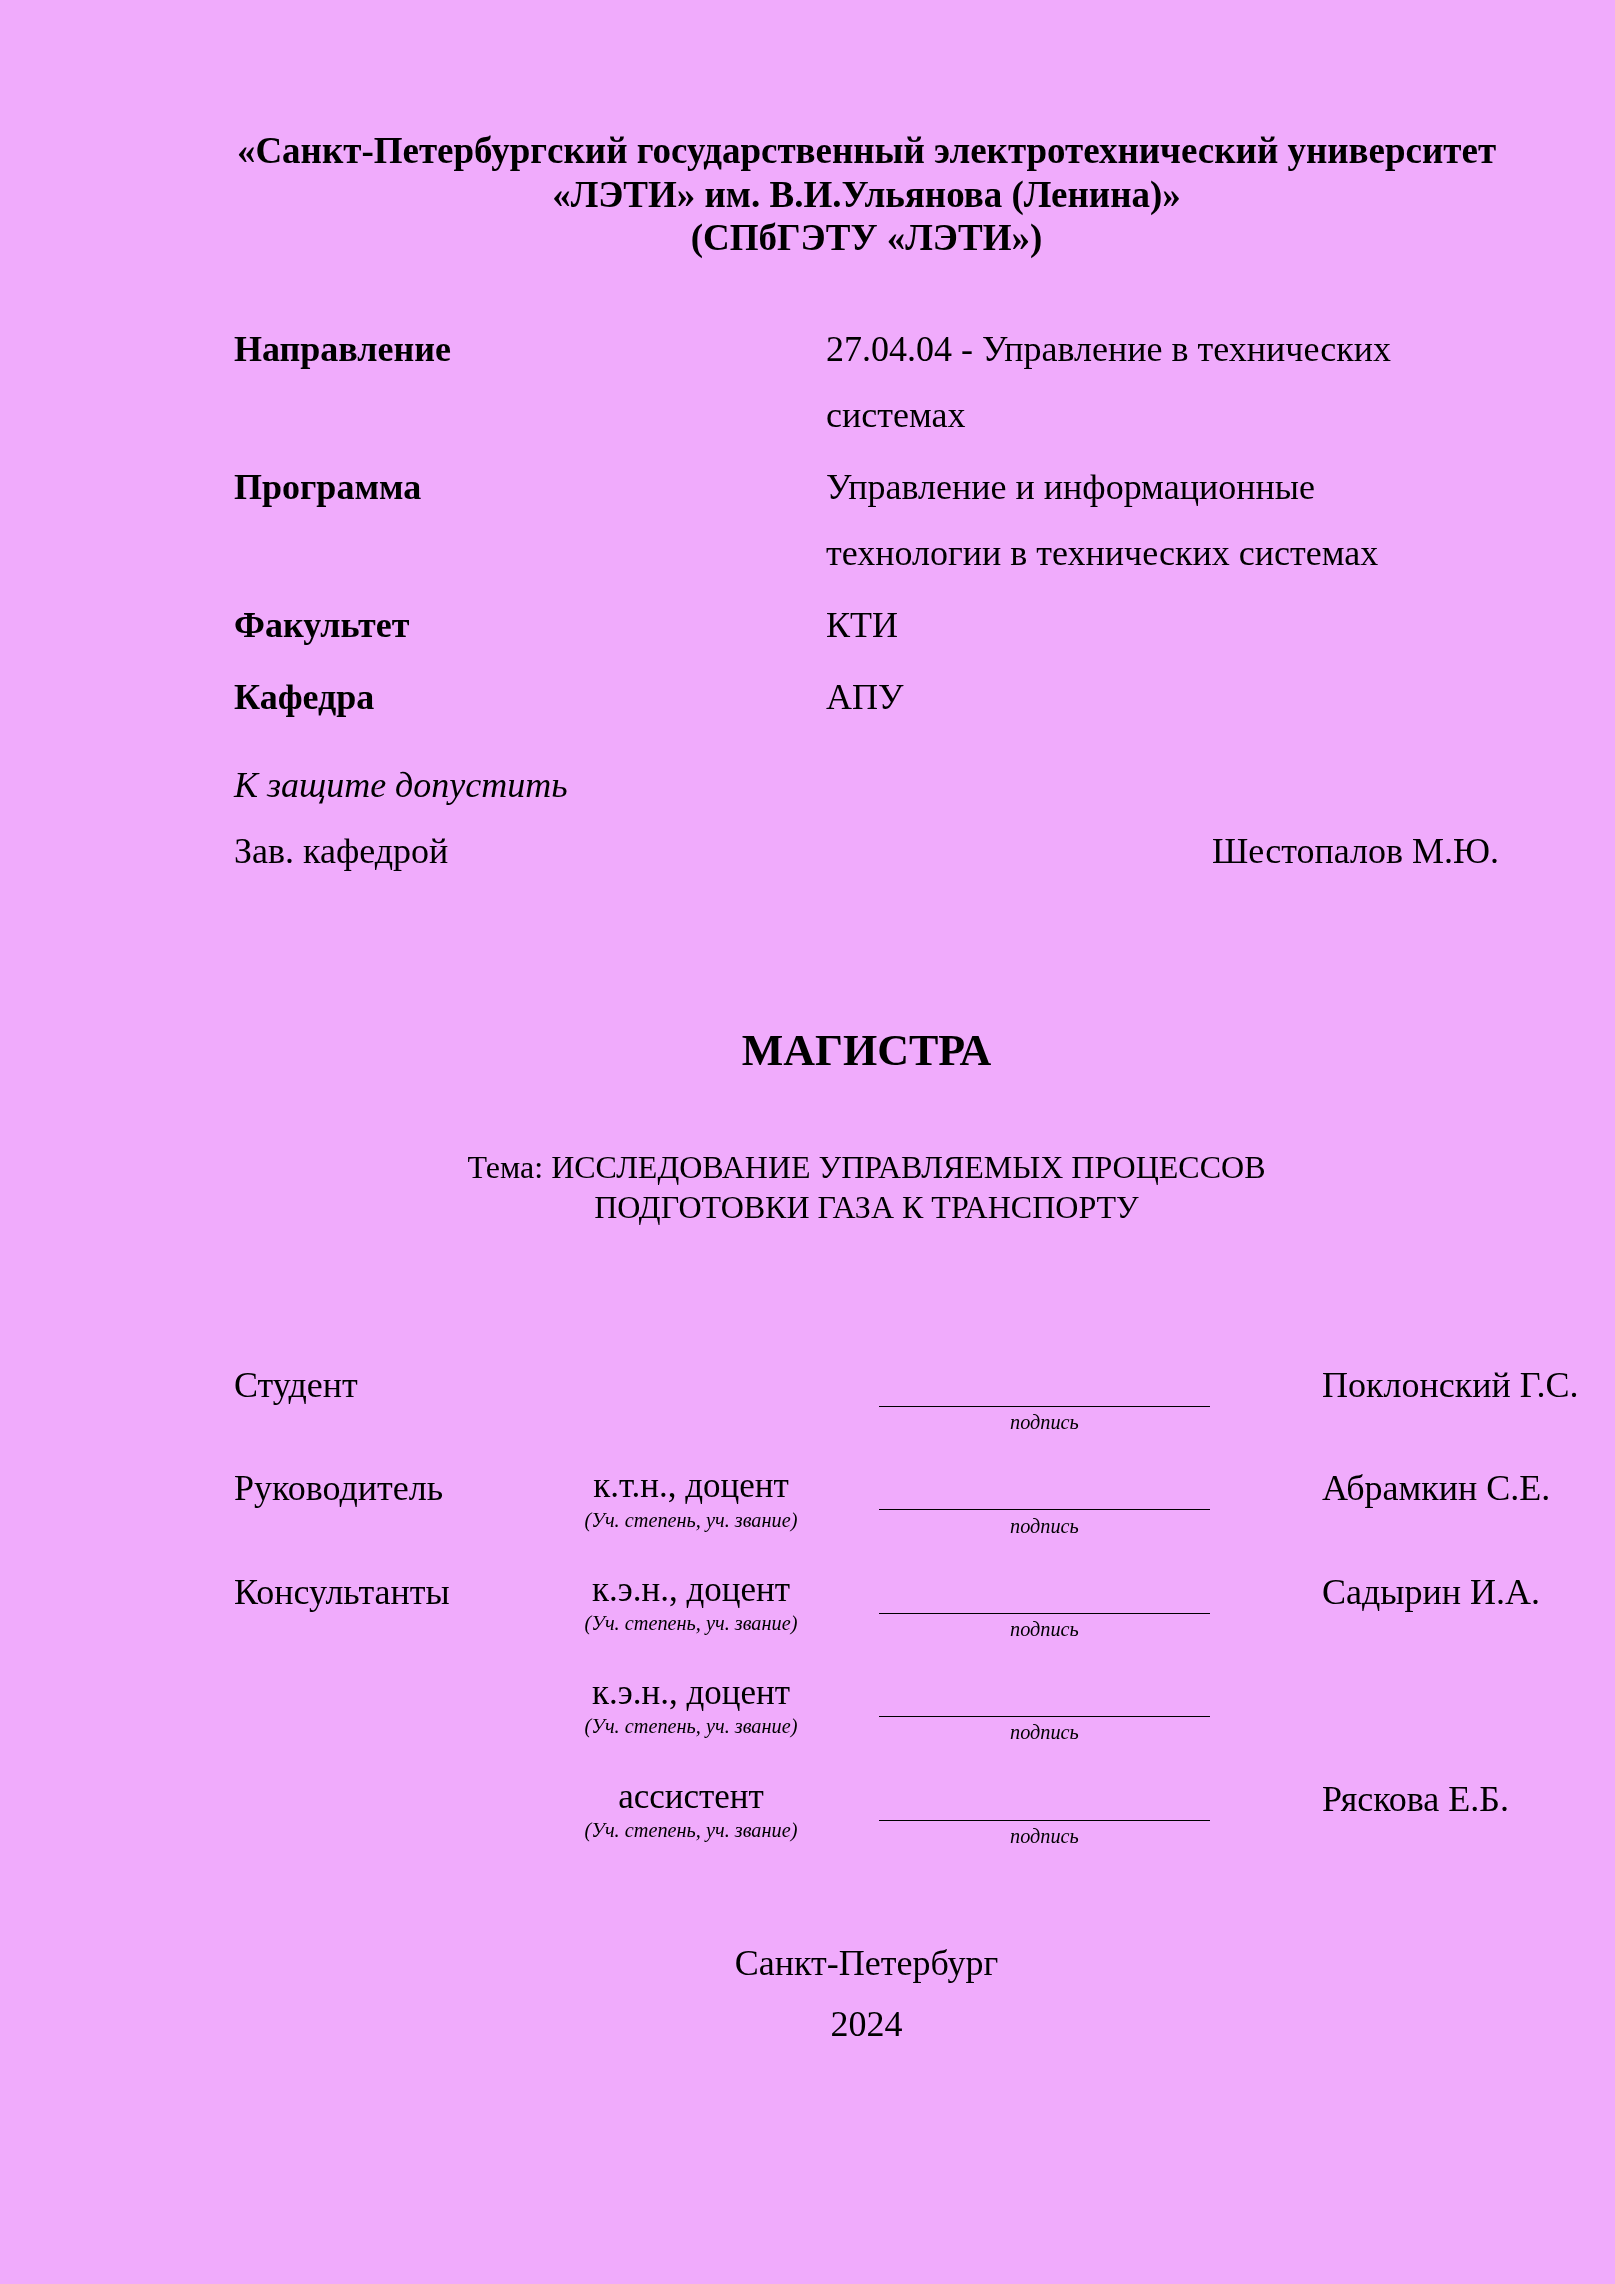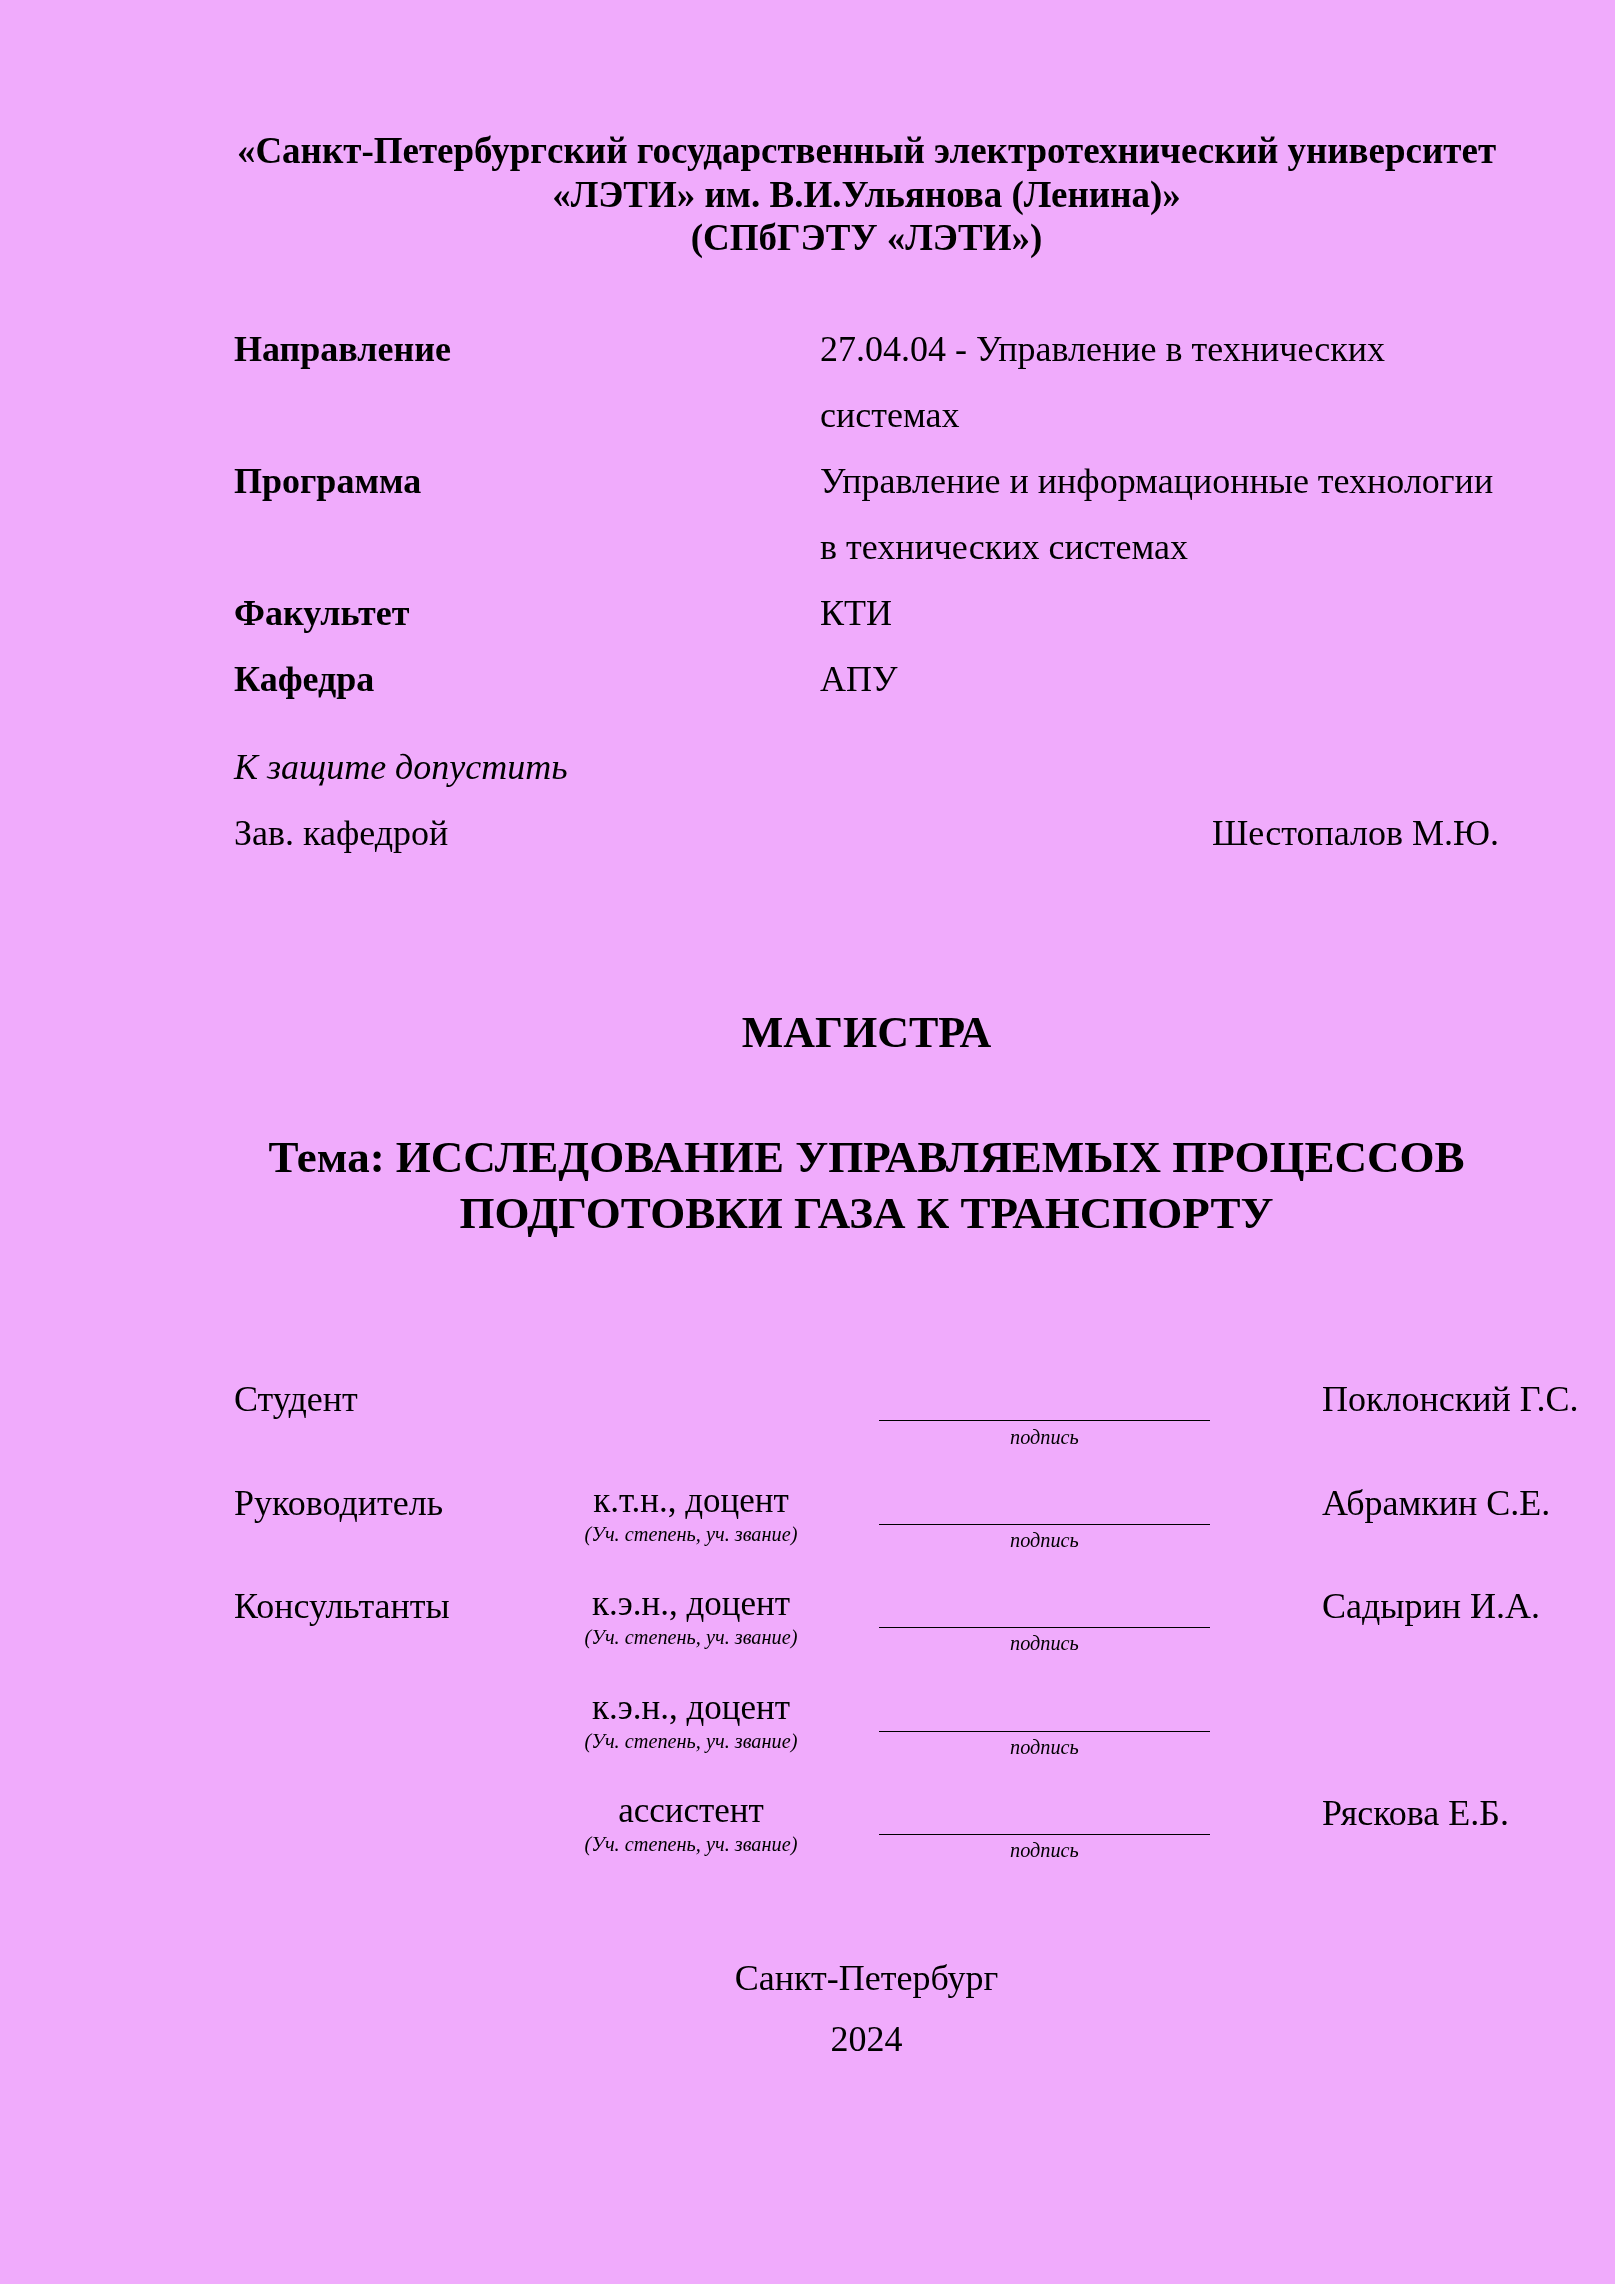--- a/index.html
+++ b/index.html
@@ -25,20 +25,21 @@
     font-weight: bold;
     font-size: 37px;
     line-height: 1.18;
   }
   
   .info-grid {
     margin-top: 56px;
     display: grid;
     grid-template-columns: 586px 1fr;
     line-height: 66px;
+    gap: 6px;
   }
   .info-label { font-weight: bold; }
   .info-value { font-weight: normal; }
   
   .admission { margin-top: 22px; line-height: 66px; }
   .admission-line1 { font-style: italic; }
   .admission-line2 {
     display: flex;
     justify-content: space-between;
     align-items: baseline;
@@ -49,22 +50,22 @@
     text-align: center;
     font-weight: bold;
     font-size: 44px;
     line-height: 1.0;
   }
   .main-title .t-line1 { margin-bottom: 38px; }
   
   .topic {
     margin-top: 74px;
     text-align: center;
-    font-weight: bold;
-    font-size: 45px;
+    font-weight: normal;
+    font-size: 32px;
     line-height: 1.25;
   }
   
   .sig-block { margin-top: 137px; }
   .sig-row {
     display: grid;
     grid-template-columns: 285px 254px 359px 1fr;
     margin-bottom: 33px;
     align-items: start;
     gap: 45px;

